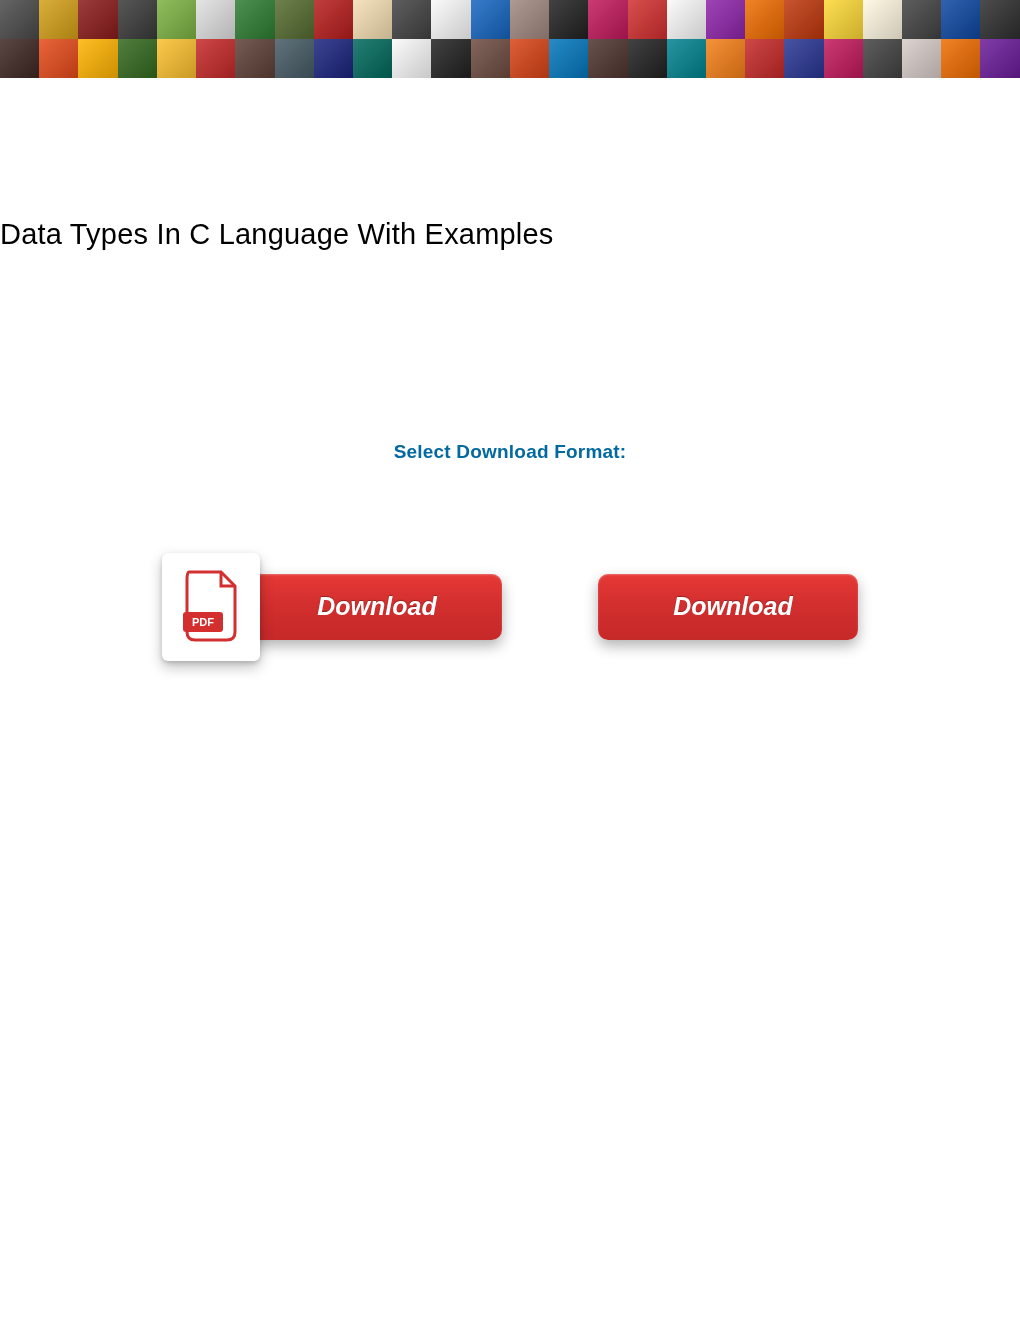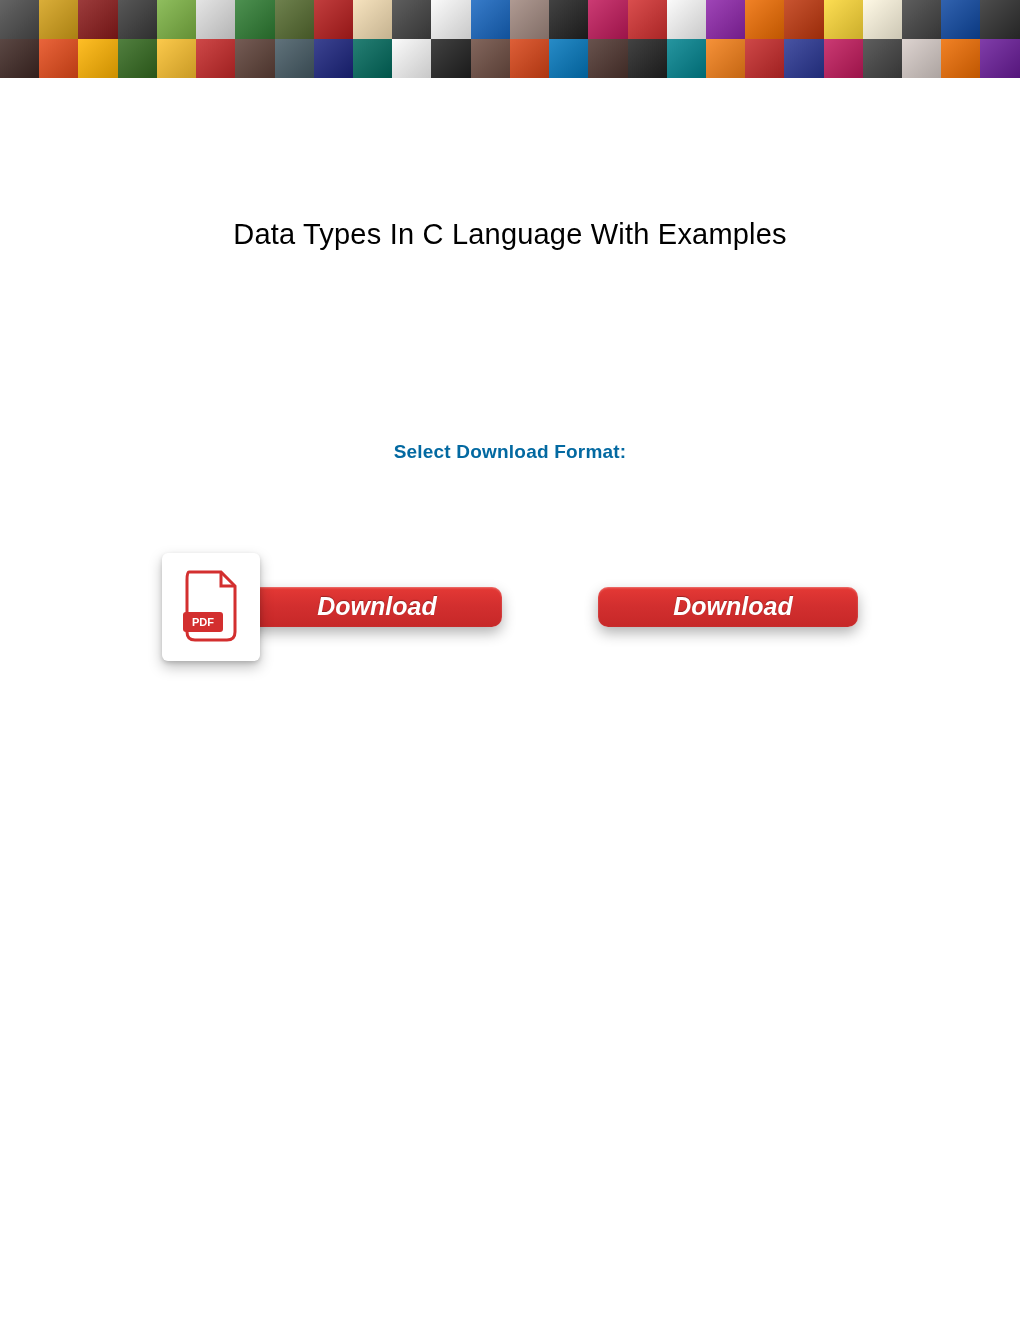--- a/index.html
+++ b/index.html
@@ -16,21 +16,21 @@
       display: flex;
       flex-wrap: wrap;
       overflow: hidden;
     }
     .banner .tile {
       width: 39.23px;
       height: 39px;
       flex-shrink: 0;
     }
     .page-title {
-      text-align: center;
+      text-align: left;
       font-size: 29px;
       font-weight: 400;
       color: #000;
       margin-top: 140px;
       letter-spacing: 0.2px;
     }
     .subtitle {
       text-align: center;
       font-size: 19px;
       font-weight: 700;
@@ -83,21 +83,21 @@
       border-radius: 10px;
       margin-left: -18px;
       box-shadow: 0 6px 14px rgba(0,0,0,0.3), inset 0 1px 2px rgba(255,255,255,0.3);
       position: relative;
       z-index: 1;
       text-shadow: 0 -1px 1px rgba(0,0,0,0.3);
       border: none;
       cursor: pointer;
       min-width: 260px;
       text-align: center;
-      height: 40px;
+      height: 66px;
       display: flex;
       align-items: center;
       justify-content: center;
     }
   </style>
 </head>
 <body>
 
 <div class="banner" id="banner">
     <div class="tile" style="background: linear-gradient(135deg, rgba(255, 255, 255, 0.15) 0%, rgba(0, 0, 0, 0.2) 100%) rgb(74, 74, 74);"></div>

